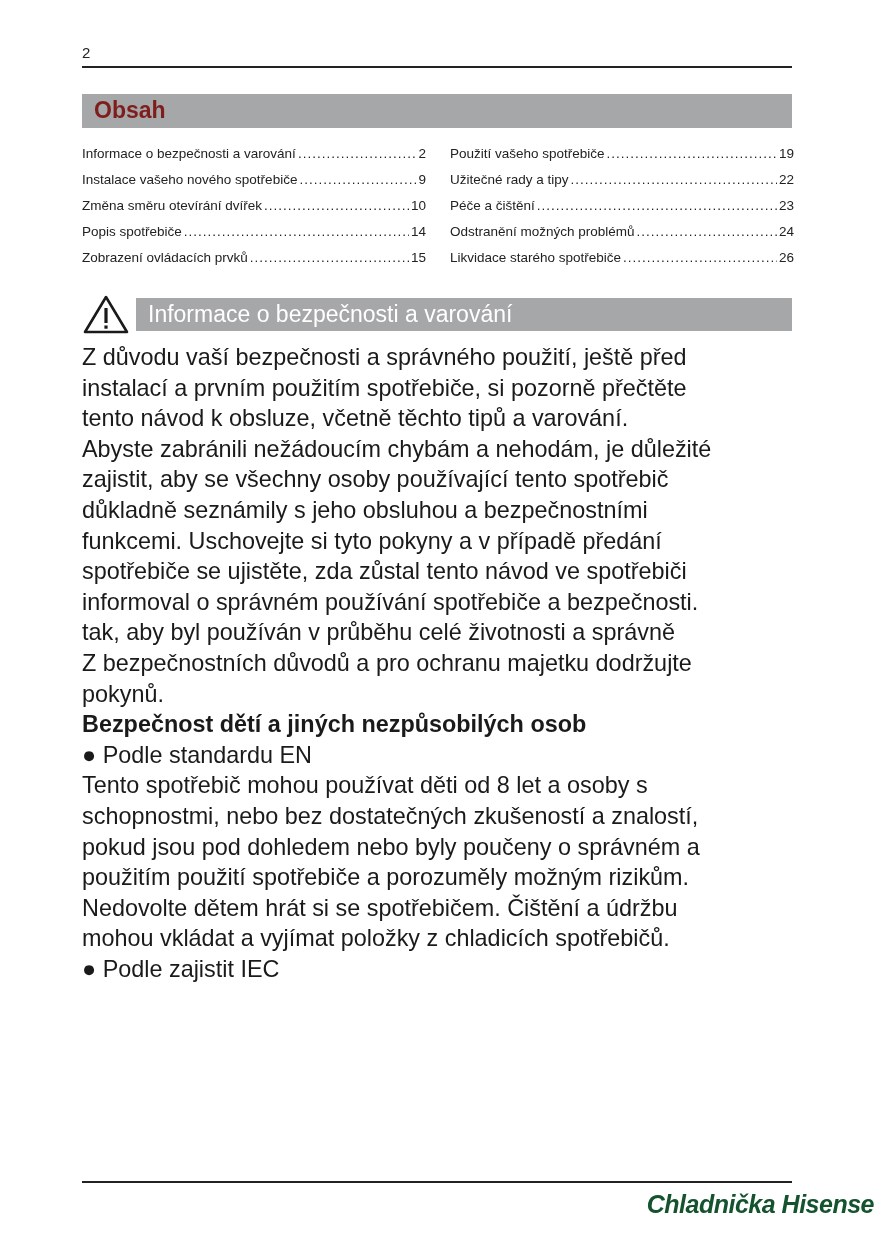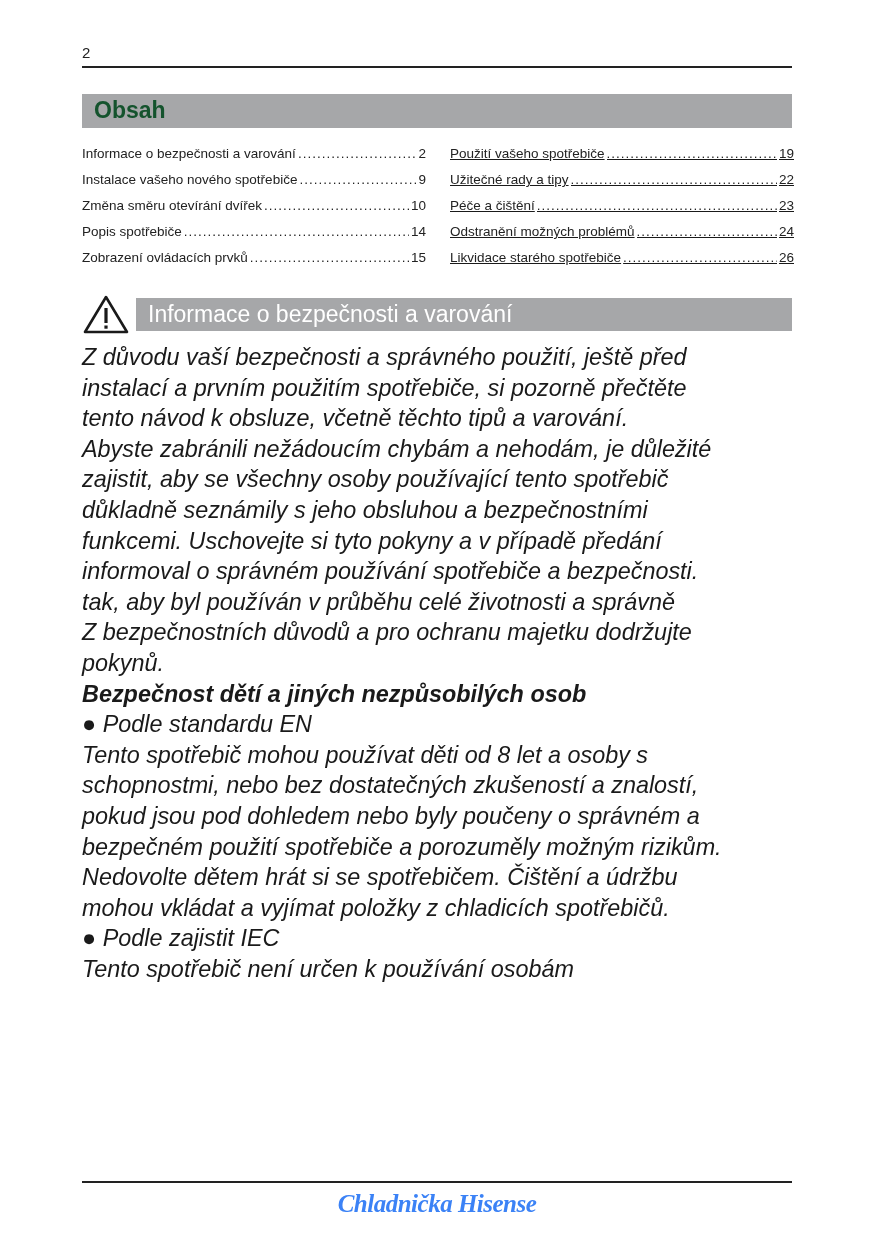--- a/index.html
+++ b/index.html
@@ -1,36 +1,36 @@
 <!DOCTYPE html>
 <html><head>
   <meta charset="utf-8">
   <style>
     html, body { margin: 0; padding: 0; background: #ffffff; }
     body { width: 874px; height: 1240px; position: relative; overflow: hidden; color: #1a1a1a; font-family: "Liberation Sans", sans-serif; }
     .page-number { position: absolute; left: 82px; top: 44px; font-size: 15px; color: #222; }
     .top-rule { position: absolute; left: 82px; top: 66px; width: 710px; height: 2px; background: #222; }
     .toc-header { position: absolute; left: 82px; top: 94px; width: 710px; height: 34px; background: #a6a7a9; }
-    .toc-header span { position: absolute; left: 12px; top: 3px; font-size: 23px; font-weight: bold; color: #14532d; }
+    .toc-header span { position: absolute; left: 12px; top: 3px; font-size: 23px; font-weight: bold; color: #7f1d1d; }
     .toc { position: absolute; top: 146px; width: 344px; }
     .toc.left { left: 82px; }
-    .toc.right { left: 450px; width: 344px; text-decoration: underline; }
+    .toc.right { left: 450px; width: 344px; }
     .toc-row { display: flex; align-items: baseline; height: 26px; font-size: 13.5px; color: #222; }
     .toc-row .t { white-space: nowrap; }
     .toc-row .dots { flex: 1; overflow: hidden; white-space: nowrap; margin: 0 2px; letter-spacing: 1px; }
     .toc-row .dots::before { content: "...................................................................................................."; }
     .toc-row .p { white-space: nowrap; }
     .warn-icon { position: absolute; left: 83px; top: 294px; width: 46px; height: 40px; }
     .section-header { position: absolute; left: 136px; top: 298px; width: 656px; height: 33px; background: #a6a7a9; }
     .section-header span { position: absolute; left: 12px; top: 3px; font-size: 23px; color: #ffffff; }
-    .body { position: absolute; left: 82px; top: 342px; width: 740px; font-size: 23.4px; line-height: 30.6px; color: #1a1a1a; font-style: italic; }
+    .body { position: absolute; left: 82px; top: 342px; width: 740px; font-size: 23.4px; line-height: 30.6px; color: #1a1a1a; }
     .body .line { white-space: nowrap; height: 30.6px; }
     .body .bold { font-weight: bold; }
     .bottom-rule { position: absolute; left: 82px; top: 1181px; width: 710px; height: 2px; background: #222; }
-    .footer-brand { position: absolute; left: 0; width: 874px; top: 1190px; text-align: center; font-size: 25px; font-weight: bold; font-style: italic; color: #3b82f6; font-family: Liberation Serif, serif; letter-spacing: -0.5px; }
+    .footer-brand { position: absolute; left: 0; width: 874px; top: 1190px; text-align: right; font-size: 25px; font-weight: bold; font-style: italic; color: #14532d; font-family: Liberation Sans, sans-serif; letter-spacing: -0.5px; }
   </style>
 </head>
 <body>
 
 <div class="page-number">2</div>
 <div class="top-rule"></div>
 
 <div class="toc-header">
   <span>Obsah</span>
 </div>
@@ -101,30 +101,30 @@
 </div>
 
 <div class="body">
   <div class="line">Z důvodu vaší bezpečnosti a správného použití, ještě před</div>
   <div class="line">instalací a prvním použitím spotřebiče, si pozorně přečtěte</div>
   <div class="line">tento návod k obsluze, včetně těchto tipů a varování.</div>
   <div class="line">Abyste zabránili nežádoucím chybám a nehodám, je důležité</div>
   <div class="line">zajistit, aby se všechny osoby používající tento spotřebič</div>
   <div class="line">důkladně seznámily s jeho obsluhou a bezpečnostními</div>
   <div class="line">funkcemi. Uschovejte si tyto pokyny a v případě předání</div>
+  <div class="line">spotřebiče se ujistěte, zda zůstal tento návod ve spotřebiči</div>
   <div class="line">informoval o správném používání spotřebiče a bezpečnosti.</div>
   <div class="line">tak, aby byl používán v průběhu celé životnosti a správně</div>
   <div class="line">Z bezpečnostních důvodů a pro ochranu majetku dodržujte</div>
   <div class="line">pokynů.</div>
   <div class="line bold">Bezpečnost dětí a jiných nezpůsobilých osob</div>
   <div class="line">● Podle standardu EN</div>
   <div class="line">Tento spotřebič mohou používat děti od 8 let a osoby s</div>
   <div class="line">schopnostmi, nebo bez dostatečných zkušeností a znalostí,</div>
   <div class="line">pokud jsou pod dohledem nebo byly poučeny o správném a</div>
-  <div class="line">bezpečném použití spotřebiče a porozuměly možným rizikům.</div>
+  <div class="line">použitím použití spotřebiče a porozuměly možným rizikům.</div>
   <div class="line">Nedovolte dětem hrát si se spotřebičem. Čištění a údržbu</div>
   <div class="line">mohou vkládat a vyjímat položky z chladicích spotřebičů.</div>
   <div class="line">● Podle zajistit IEC</div>
-  <div class="line">Tento spotřebič není určen k používání osobám</div>
 </div>
 
 <div class="bottom-rule"></div>
 <div class="footer-brand">Chladnička Hisense</div>
 
 </body></html>

